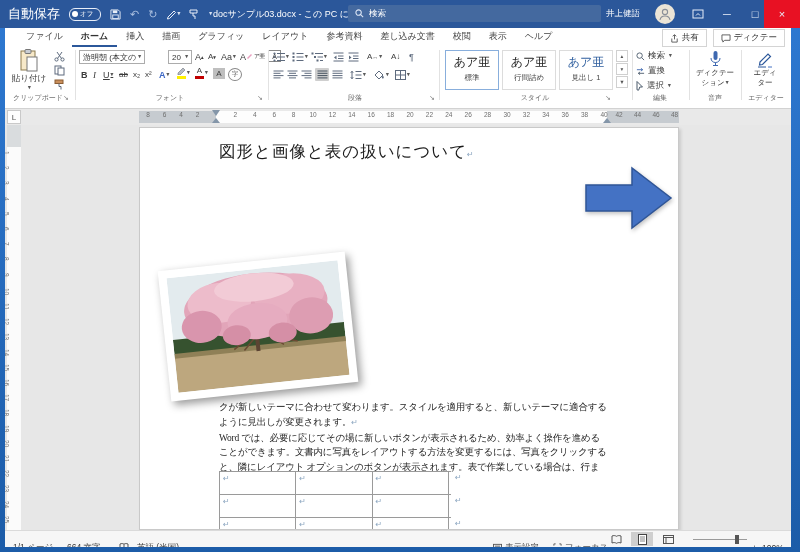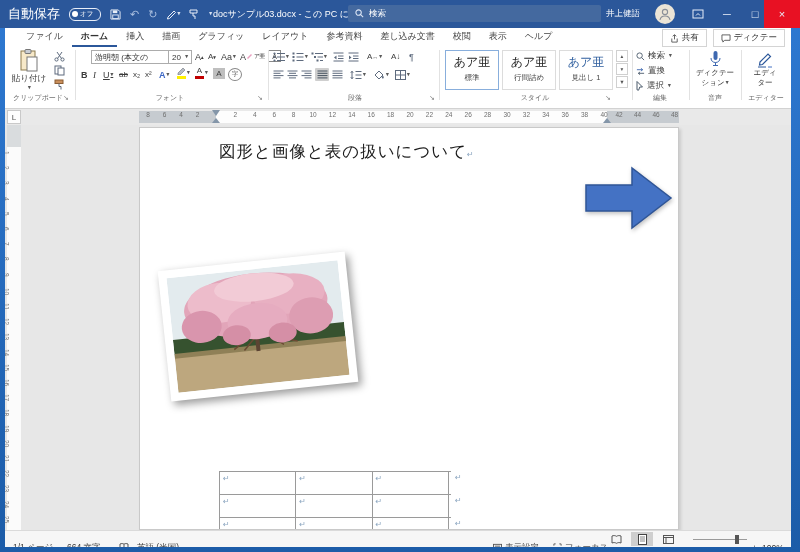--- a/index.html
+++ b/index.html
@@ -201,21 +201,21 @@
       <span class="rbtn" style="left:46px;top:31px;width:16px">
         <svg width="11" height="11" viewBox="0 0 11 11">
             <rect x="1" y="1" width="8" height="3.5" fill="#C98F5C" stroke="#8a5d33"></rect>
             <path d="M5 4.5v3h2v3" fill="none" stroke="#5E6B7E"></path>
           </svg>
         </span>
       <span class="glabel" style="left:0px;width:66px">クリップボード</span>
       <span class="launcher" style="left:58px;top:47px">↘</span>
       <span class="gsep" style="left:70px"></span>
 
-      <span class="box" style="position:absolute;left:86px;top:3px;width:86px">
+      <span class="box" style="position:absolute;left:74px;top:3px;width:66px">
           <span>游明朝 (本文の</span>
           <b class="dd">▾</b>
         </span>
       <span class="box" style="position:absolute;left:163px;top:3px;width:24px">
           <span>20</span>
           <b class="dd">▾</b>
         </span>
       <span class="rbtn" style="left:190px;top:3px">
           <span>A</span>
           <b style="font-size:5px">▴</b>
@@ -532,20 +532,25 @@
             <ellipse cx="86" cy="18" rx="40" ry="14" fill="#F2CBD6"></ellipse>
             <ellipse cx="30" cy="52" rx="20" ry="16" fill="#D995AD"></ellipse>
             <ellipse cx="140" cy="52" rx="22" ry="18" fill="#DD9DB2"></ellipse>
             <ellipse cx="86" cy="52" rx="30" ry="18" fill="#E6ACC0"></ellipse>
             <ellipse cx="64" cy="64" rx="14" ry="10" fill="#D58FA6"></ellipse>
             <ellipse cx="110" cy="66" rx="14" ry="10" fill="#D58FA6"></ellipse>
           </svg>
         </div>
 
 
+        <div class="para" style="left:79px;top:272px;width:420px;font-size:9.5px;letter-spacing:-0.2px;line-height:14.8px;">クが新しいテーマに合わせて変わります。スタイルを適用すると、新しいテーマに適合する
+ように見出しが変更されます。<span class="rm">↵</span>
+Word では、必要に応じてその場に新しいボタンが表示されるため、効率よく操作を進める
+ことができます。文書内に写真をレイアウトする方法を変更するには、写真をクリックする
+と、隣にレイアウト オプションのボタンが表示されます。表で作業している場合は、行ま</div>
 
         <div class="dtable">
             <div class="trow">
               <div class="tcell"><span class="rm">↵</span></div>
               <div class="tcell"><span class="rm">↵</span></div>
               <div class="tcell"><span class="rm">↵</span></div>
             </div>
             <span class="rm rowend" style="top: 2px; position: absolute;">↵</span>
             <div class="trow">
               <div class="tcell"><span class="rm">↵</span></div>

